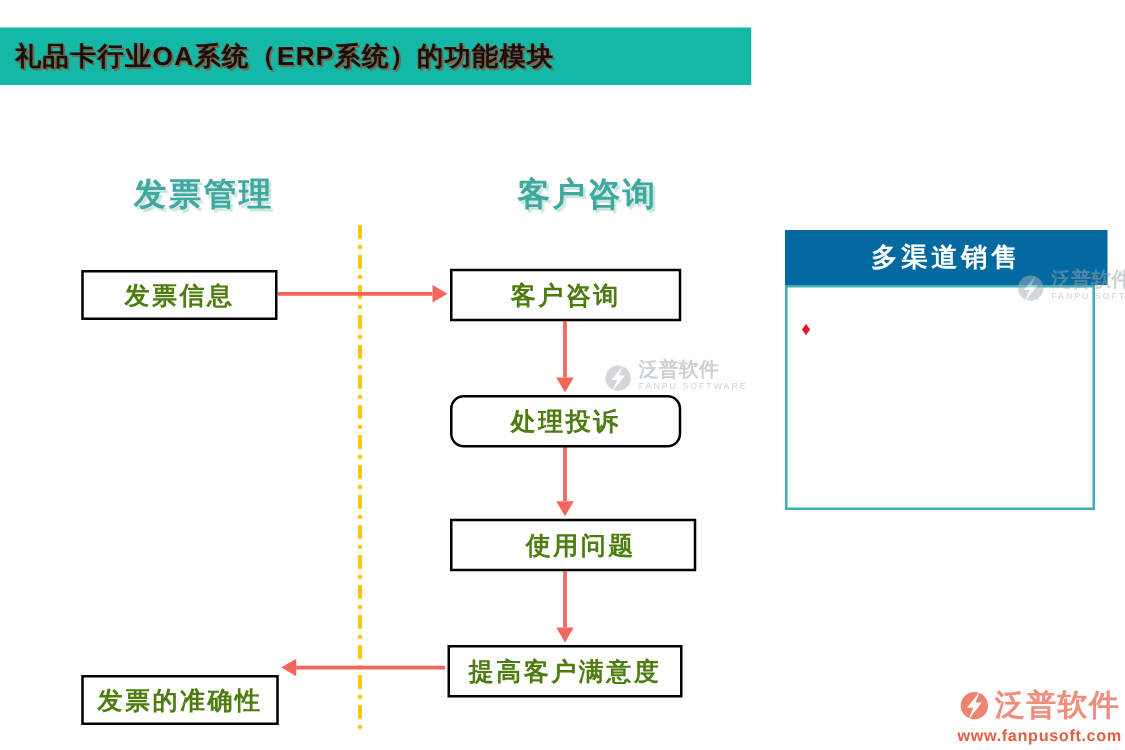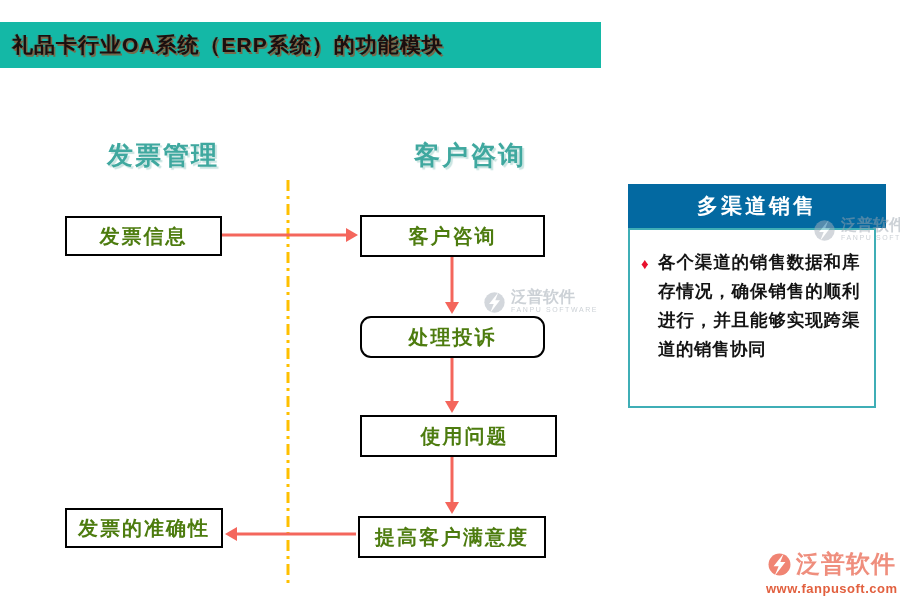--- a/index.html
+++ b/index.html
@@ -30,21 +30,21 @@
     position:absolute;border:2px solid #000;background:#fff;
     display:flex;align-items:center;justify-content:center;
     font-size:20px;font-weight:bold;color:#4d7c0f;letter-spacing:2px;white-space:nowrap;
     z-index:3;
   }
   #box-invoice-info{left:65px;top:216px;width:153px;height:36px;}
   #box-customer-consult{left:360px;top:215px;width:181px;height:38px;}
   #box-handle-complaints{left:360px;top:316px;width:181px;height:38px;border-radius:11px;}
   #box-usage-issues{left:360px;top:415px;width:181px;height:38px;padding-left:12px;}
   #box-improve-satisfaction{left:358px;top:516px;width:184px;height:38px;}
-  #box-invoice-accuracy{left:65px;top:508px;width:154px;height:36px;}
+  #box-invoice-accuracy{left:65px;top:540px;width:154px;height:36px;}
   
   .overlay{position:absolute;left:0;top:0;width:900px;height:600px;z-index:2;}
   
   .panel-header{
     position:absolute;left:628px;top:184px;width:258px;height:44px;
     background:#0369a1;color:#fff;display:flex;align-items:center;justify-content:center;
     font-size:21px;font-weight:bold;letter-spacing:3px;z-index:3;
   }
   .panel-body{
     position:absolute;left:628px;top:228px;width:244px;height:176px;
@@ -118,21 +118,20 @@
 <div id="box-invoice-info" class="fbox">发票信息</div>
 <div id="box-invoice-accuracy" class="fbox">发票的准确性</div>
 <div id="box-customer-consult" class="fbox">客户咨询</div>
 <div id="box-handle-complaints" class="fbox">处理投诉</div>
 <div id="box-usage-issues" class="fbox">使用问题</div>
 <div id="box-improve-satisfaction" class="fbox">提高客户满意度</div>
 
 <div class="panel-header">多渠道销售</div>
 <div class="panel-body">
   <div class="panel-bullet-mark">♦</div>
-  <div class="panel-text">各个渠道的销售数据和库存情况，确保销售的顺利进行，并且能够实现跨渠道的销售协同</div>
 </div>
 
 <div id="wm-center" class="wm">
   <svg class="wm-mark" viewBox="0 0 32 32">
     <circle cx="16" cy="16" r="13" fill="#a8b0ba"></circle>
     <path d="M21 3 L9 18 L15 18 L10 30 L23 13 L17 13 Z" fill="#ffffff"></path>
   </svg>
   <div>
     <div class="wm-name">泛普软件</div>
     <div class="wm-sub">FANPU SOFTWARE</div>

